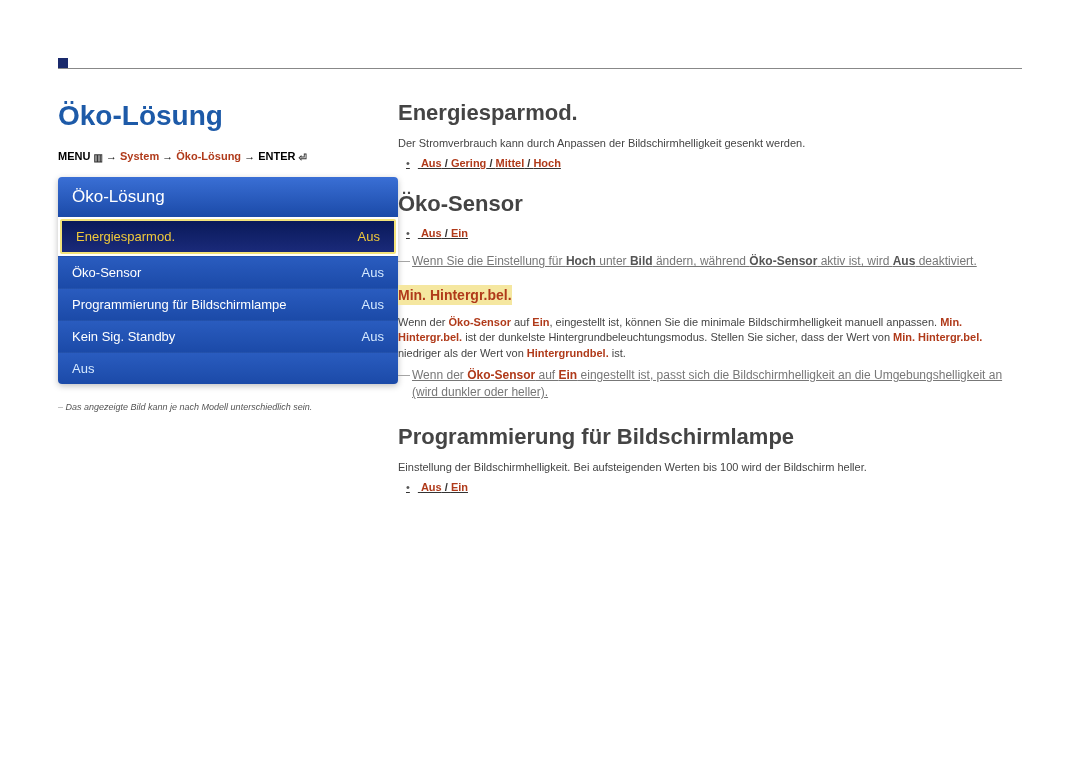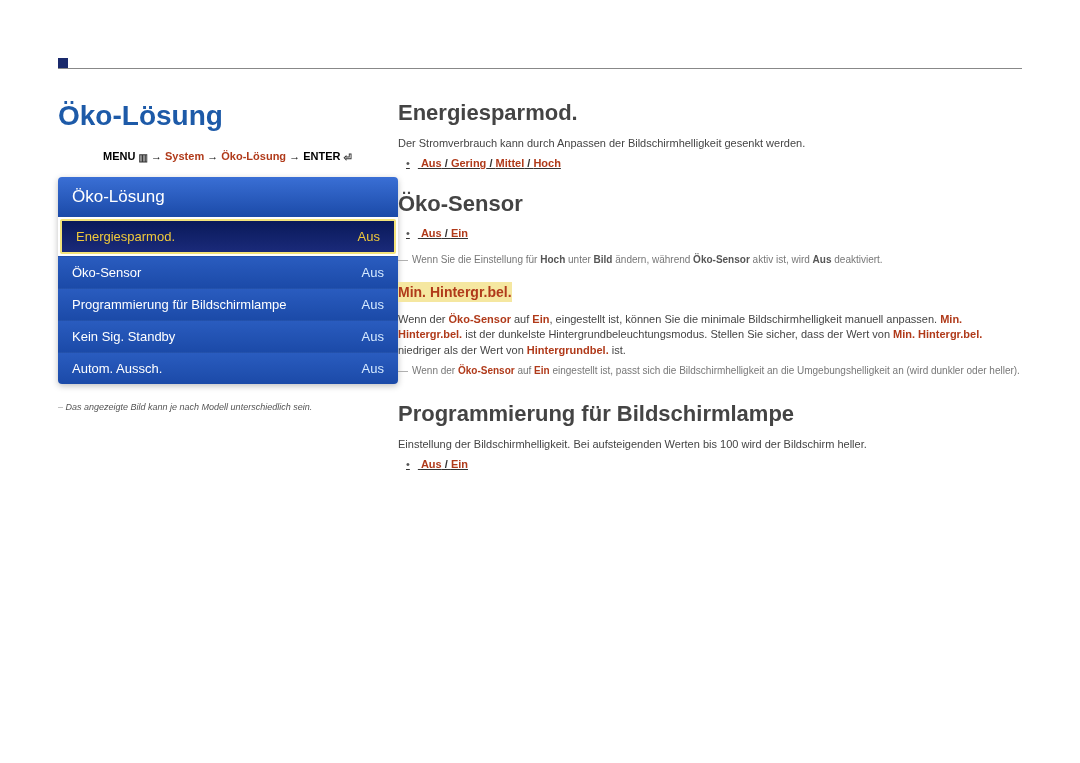--- a/index.html
+++ b/index.html
@@ -39,21 +39,20 @@
   .page-title {
     color: #1d5aa8;
     font-size: 28px;
     font-weight: 600;
     margin-bottom: 18px;
   }
   .breadcrumb {
     font-size: 11px;
     font-weight: 700;
     margin-bottom: 14px;
-    margin-left: 45px;
   }
   .breadcrumb .icon {
     display: inline-block;
     font-size: 10px;
     vertical-align: middle;
   }
   .breadcrumb .arrow { color: #000; font-weight:700; }
   .breadcrumb .bc-red { color: #b03a1a; font-weight:700; }
   .breadcrumb .bc-black { color: #000; font-weight:700; }
 
@@ -127,26 +126,27 @@
   .sub-heading {
     display: inline-block;
     background: #f5e7a0;
     color: #b03a1a;
     font-weight: 700;
     font-size: 14px;
     padding: 2px 0;
     margin: 6px 0 10px 0;
   }
   .note {
-    font-size: 10px;
+    font-size: 12px;
     color: #777;
     line-height: 1.45;
     margin: 2px 0 8px 0;
     padding-left: 14px;
     position: relative;
+    text-decoration: underline;
   }
   .note::before {
     content: "―";
     position: absolute;
     left: 0;
     color: #999;
   }
   .note b { color: #555; font-weight:700; }
   .note .opt { color:#b03a1a; }
   .section-block { margin-bottom: 22px; }
@@ -188,21 +188,20 @@
         </div>
         <div class="menu-item">
           <span class="mi-label">Programmierung für Bildschirmlampe</span>
           <span class="mi-value">Aus</span>
         </div>
         <div class="menu-item">
           <span class="mi-label">Kein Sig. Standby</span>
           <span class="mi-value">Aus</span>
         </div>
         <div class="menu-item">
-          <span class="mi-label">Autom. Aussch.</span>
           <span class="mi-value">Aus</span>
         </div>
       </div>
 
       <div class="footnote">Das angezeigte Bild kann je nach Modell unterschiedlich sein.</div>
     </div>
 
     <div class="right-col">
 
       <div class="section-block">

